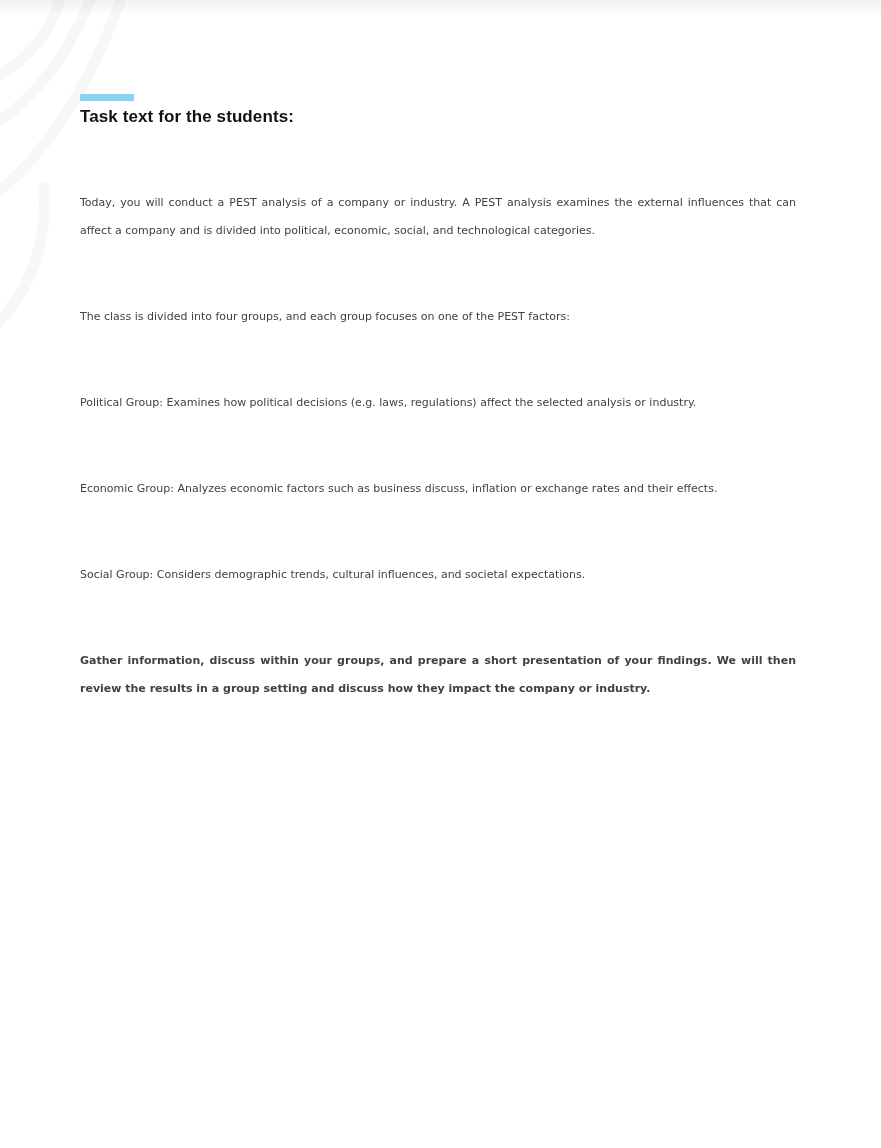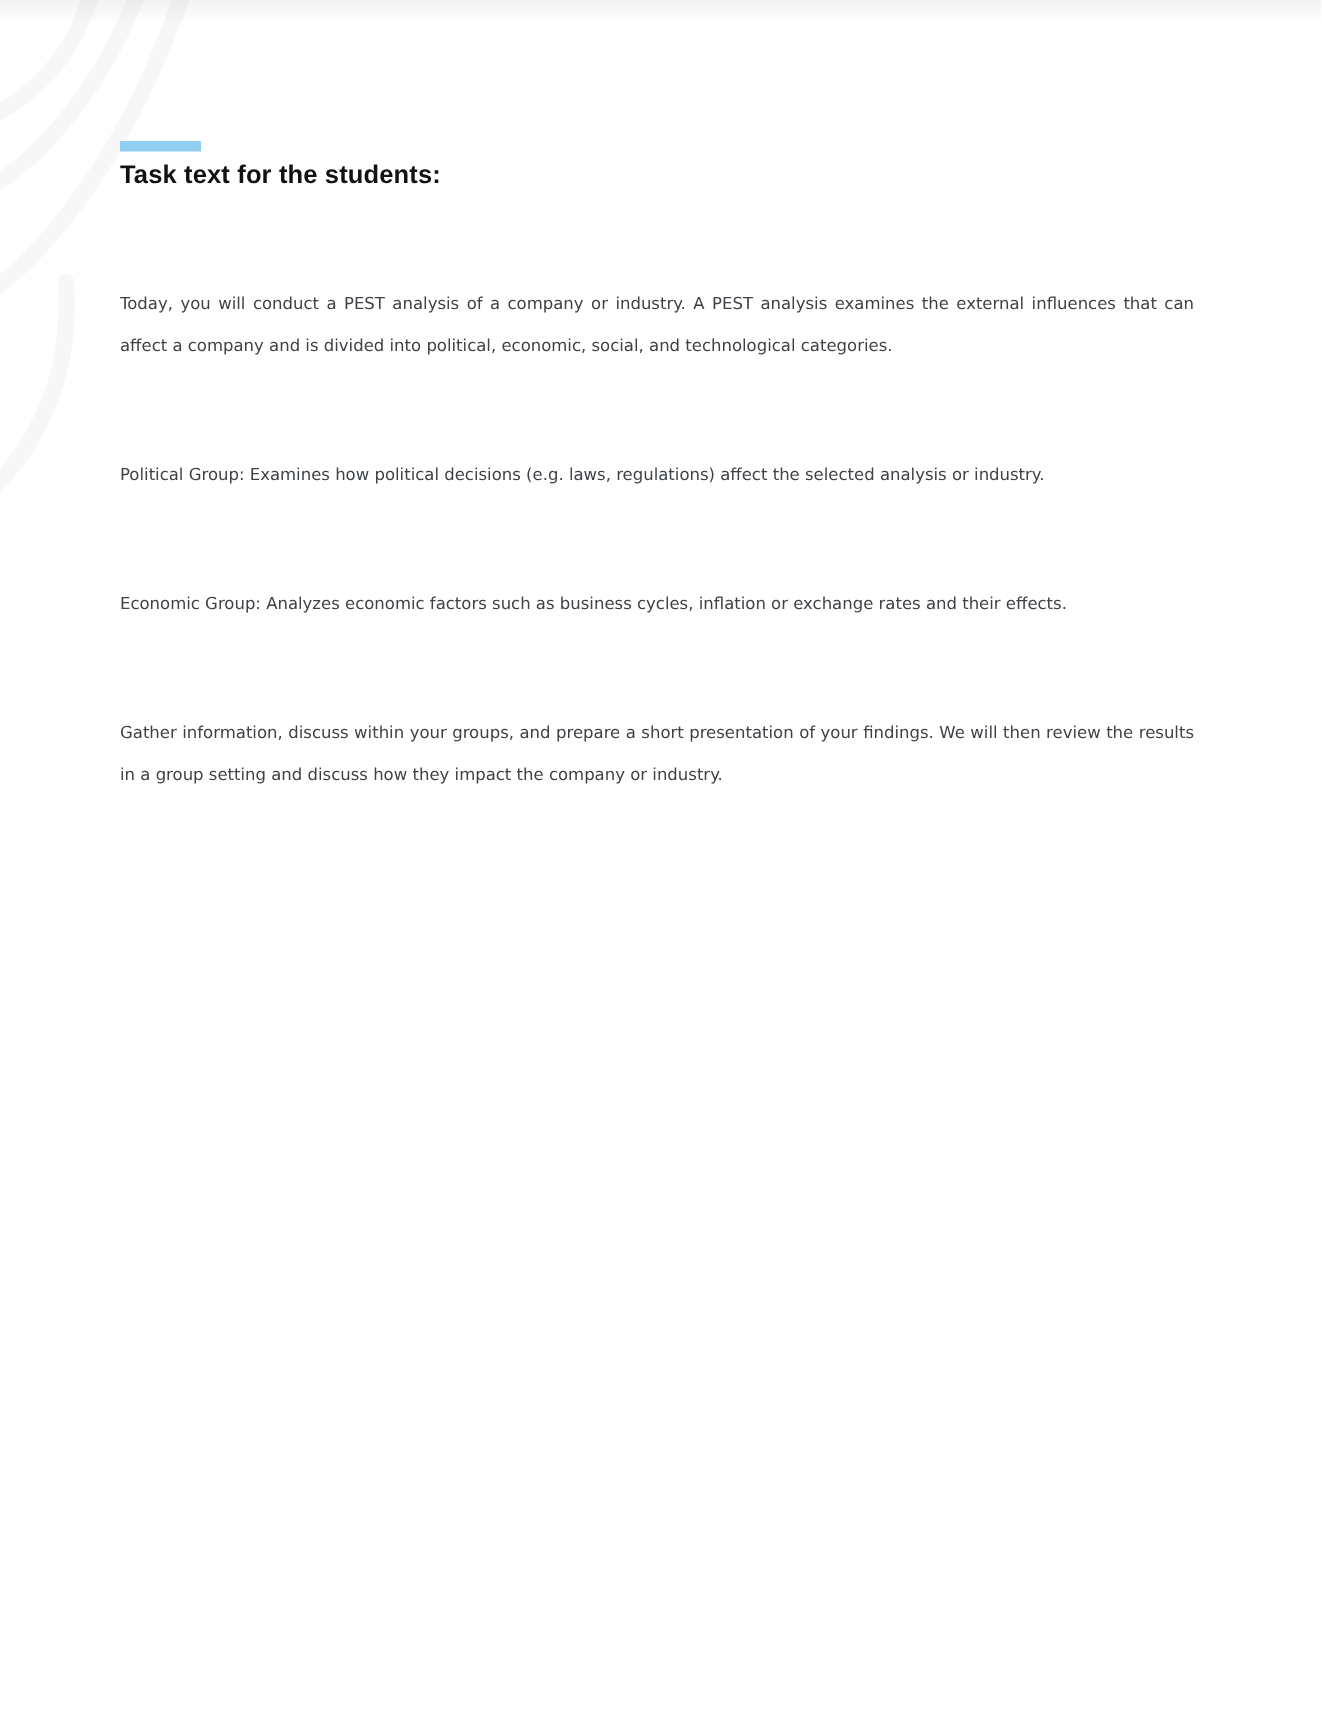--- a/index.html
+++ b/index.html
@@ -33,21 +33,21 @@
   }
   .heading{
     font-family:"Liberation Sans","DejaVu Sans",sans-serif;
     font-size:17px;font-weight:bold;color:var(--heading-color);
     line-height:22px;letter-spacing:0.1px;margin-bottom:61px;
   }
   .paragraphs p{
     font-size:11px;line-height:28px;color:var(--body-color);
     text-align:justify;margin:0 0 58px 0;
   }
-  .paragraphs p:last-child{margin-bottom:0;}
+  .paragraphs p:last-child{margin-bottom:0;font-weight:bold;}
   .page-number{
     position:absolute;top:1114px;right:85px;
     font-size:19px;line-height:22px;color:var(--pagenum-color);
   }
 </style>
 </head>
 <body>
 
 <div class="page">
 
@@ -61,20 +61,22 @@
   </svg>
 
   <div class="top-fade"></div>
 
   <main class="content">
     <div class="accent-bar"></div>
     <h1 class="heading">Task text for the students:</h1>
 
     <div class="paragraphs">
       <p>Today, you will conduct a PEST analysis of a company or industry. A PEST analysis examines the external influences that can affect a company and is divided into political, economic, social, and technological categories.</p>
+      <p>The class is divided into four groups, and each group focuses on one of the PEST factors:</p>
       <p>Political Group: Examines how political decisions (e.g. laws, regulations) affect the selected analysis or industry.</p>
-      <p>Economic Group: Analyzes economic factors such as business cycles, inflation or exchange rates and their effects.</p>
+      <p>Economic Group: Analyzes economic factors such as business discuss, inflation or exchange rates and their effects.</p>
+      <p>Social Group: Considers demographic trends, cultural influences, and societal expectations.</p>
       <p>Gather information, discuss within your groups, and prepare a short presentation of your findings. We will then review the results in a group setting and discuss how they impact the company or industry.</p>
     </div>
   </main>
 
   <div class="page-number">8</div>
 </div>
 
 </body></html>

